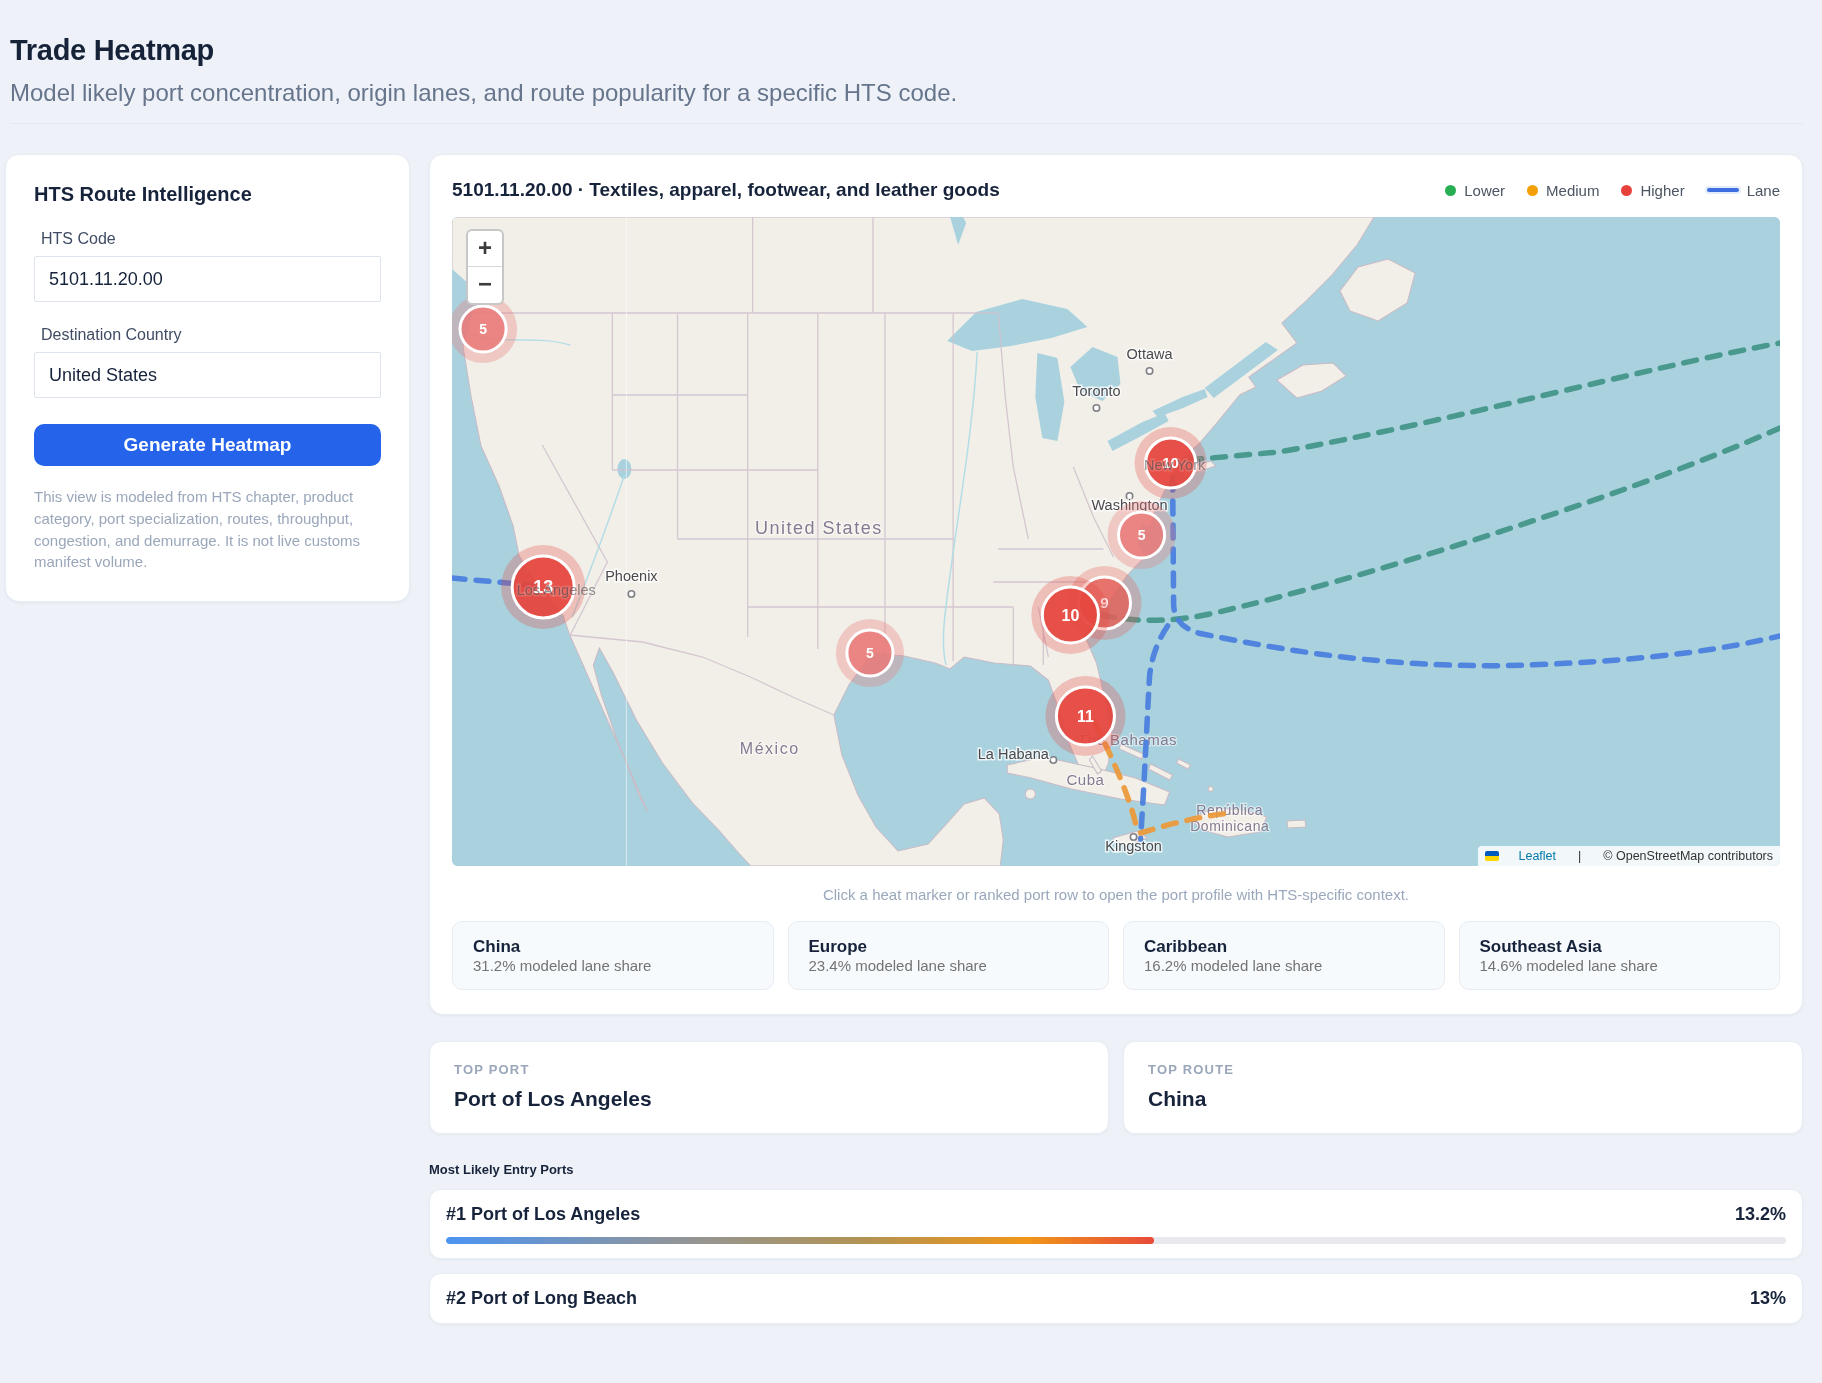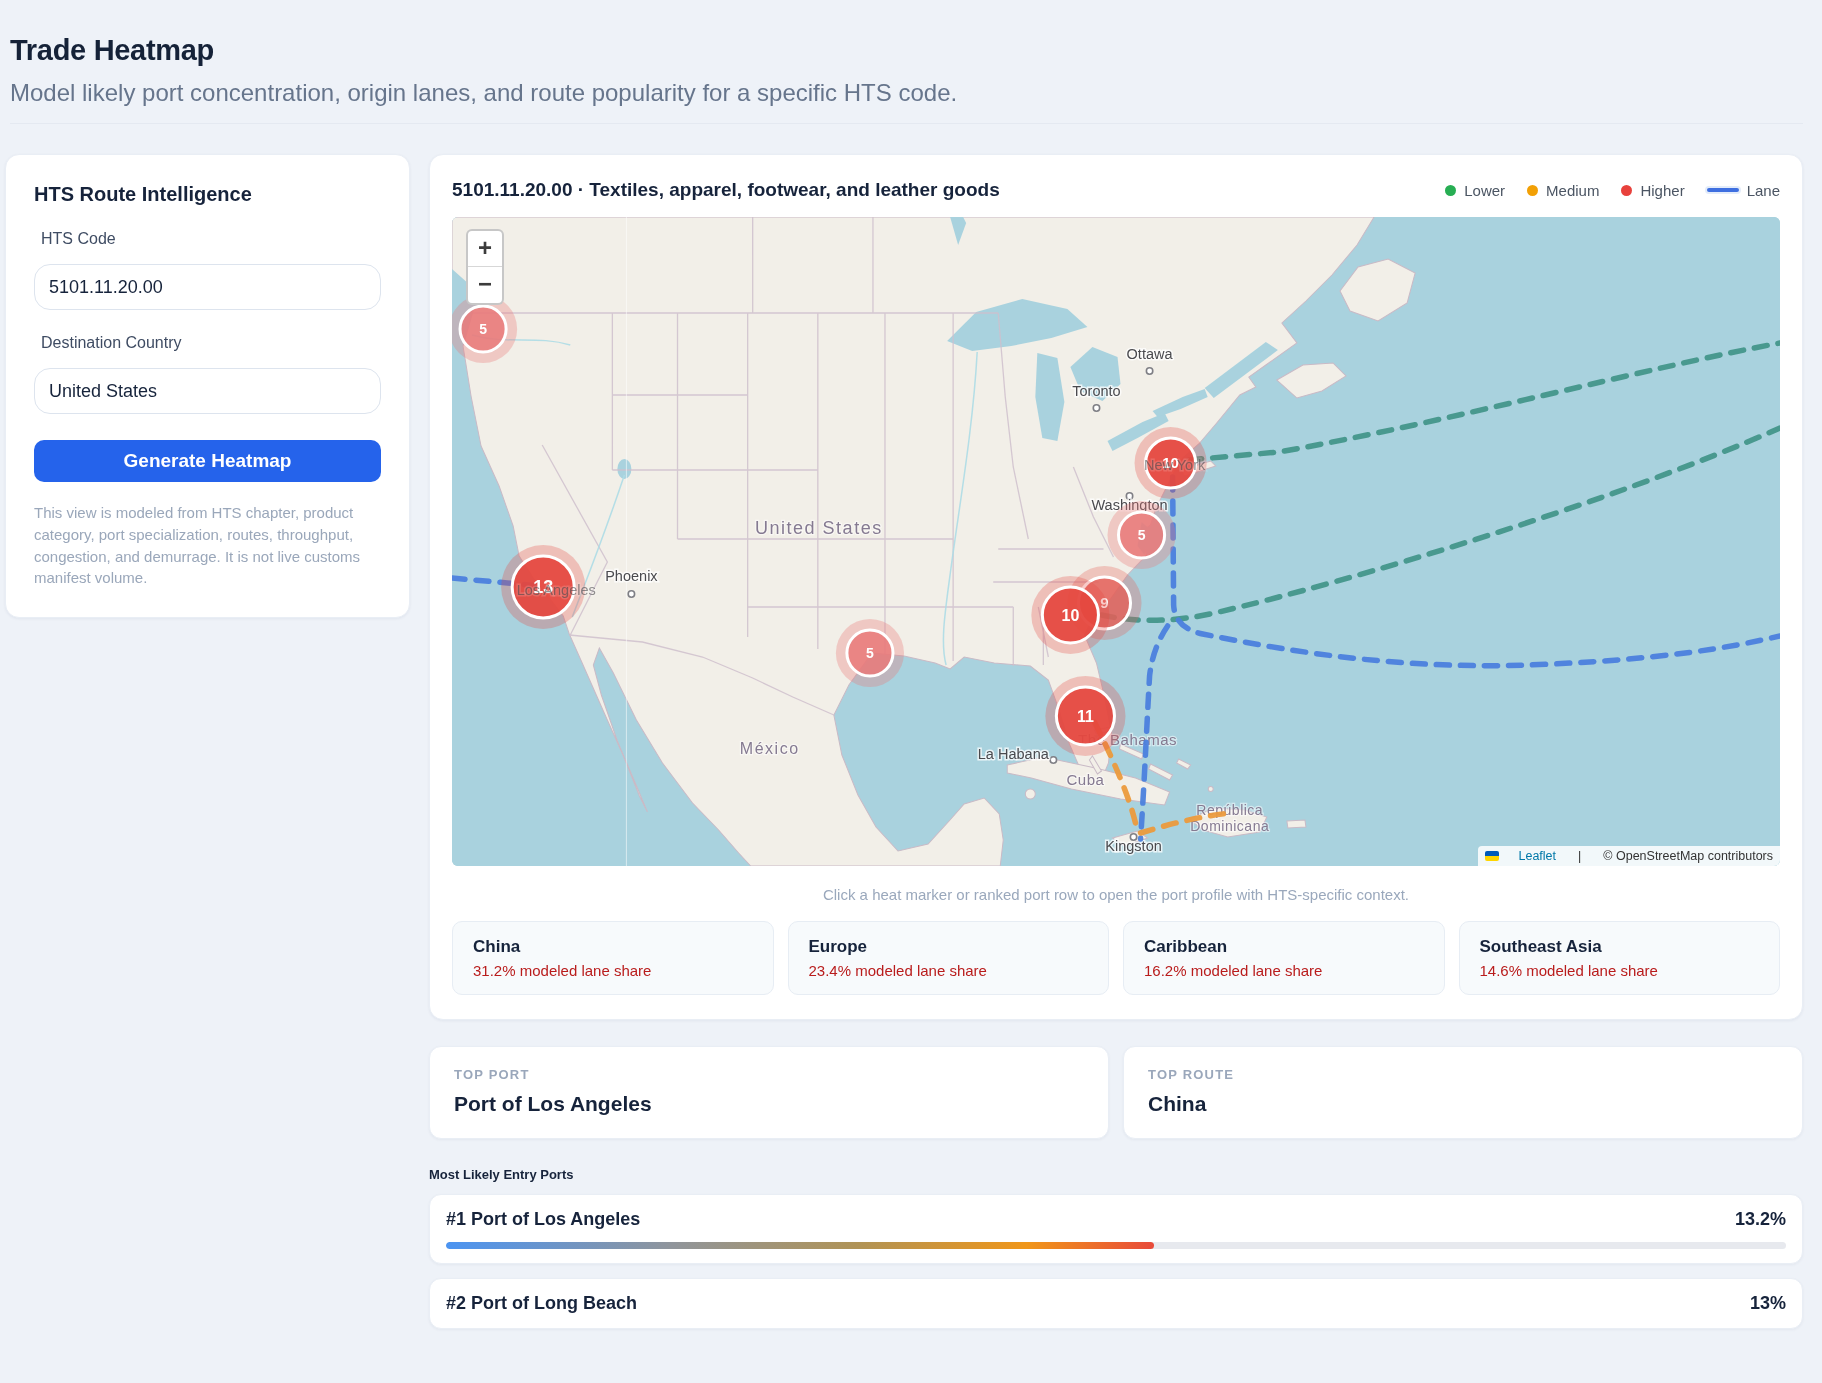--- a/index.html
+++ b/index.html
@@ -16,21 +16,21 @@
   .header-divider { border:none; border-top:1px solid #e4e9f1; margin:16px 19px 0 10px; }
 
   
   .content { display:flex; gap:19px; padding:30px 19px 0 5px; align-items:flex-start; }
   .card { background:#fff; border:1px solid #e9eef5; border-radius:14px; box-shadow:0 1px 3px rgba(16,42,83,.06); }
 
   
   .sidebar { width:405px; flex:0 0 405px; padding:28px; }
   .sidebar h2 { font-size:20px; font-weight:700; color:#16233b; }
   .field-label { display:block; margin-top:24px; font-size:16px; font-weight:400; color:#3f4c63;margin-left:7px; }
-  .text-input { margin-top:16px; width:100%; height:46px; border:1px solid #dde4ee; border-radius:16px;
+  .text-input { margin-top:8px; width:100%; height:46px; border:1px solid #dde4ee; border-radius:2px;
     padding:0 14px; font-size:18px; color:#16233b; font-family:"Liberation Sans",sans-serif; background:#fff; }
   .generate-btn { margin-top:26px; width:100%; height:42px; background:#2563eb; border:none; border-radius:10px;
     color:#fff; font-size:19px; font-weight:700; font-family:"Liberation Sans",sans-serif; cursor:pointer; }
   .side-note { margin-top:20px; font-size:15px; line-height:1.45; color:#9aa7ba; }
 
   
   .main-col { flex:1; min-width:0; }
   .map-card { padding:24px 22px; }
   .map-card-header { display:flex; align-items:center; justify-content:space-between; margin-bottom:16px; }
   .map-title { font-size:19px; font-weight:700; color:#16233b; }
@@ -52,21 +52,21 @@
   .ua-flag { display:inline-block; width:14px; height:10px; border-radius:2px;
     background:linear-gradient(#005bbb 0 50%, #ffd500 50% 100%); }
   .leaflet-link { color:#0078a8; text-decoration:none; }
   .attr-sep { color:#333; padding:0 2px; }
 
   .map-caption { margin-top:20px; text-align:center; font-size:15px; color:#9aa8bc; }
 
   .region-row { display:flex; gap:14px; margin-top:18px; }
   .region-card { flex:1; background:#f7fafc; border:1px solid #e7edf4; border-radius:10px; padding:15px 20px; }
   .rc-title { font-size:17px; font-weight:700; color:#16233b; }
-  .rc-sub { margin-top:5px; font-size:15px; color:#b91c1c; }
+  .rc-sub { font-size:15px; color:#737373; }
 
   .stats-row { display:flex; gap:14px; margin-top:26px; }
   .stat-card { flex:1; background:#fff; border:1px solid #e9eef5; border-radius:12px; padding:20px 24px;
     box-shadow:0 1px 3px rgba(16,42,83,.05); }
   .stat-label { font-size:13px; font-weight:700; letter-spacing:1.2px; color:#9aa7bb; text-transform:uppercase; }
   .stat-value { margin-top:8px; font-size:21px; font-weight:700; color:#16233b; line-height:1.35; }
 
   .ports-heading { margin-top:28px; font-size:13px; font-weight:700; color:#16233b; }
   .port-row { margin-top:12px; background:#fff; border:1px solid #e9eef5; border-radius:12px; padding:14px 16px;
     box-shadow:0 1px 3px rgba(16,42,83,.05); cursor:pointer; }

